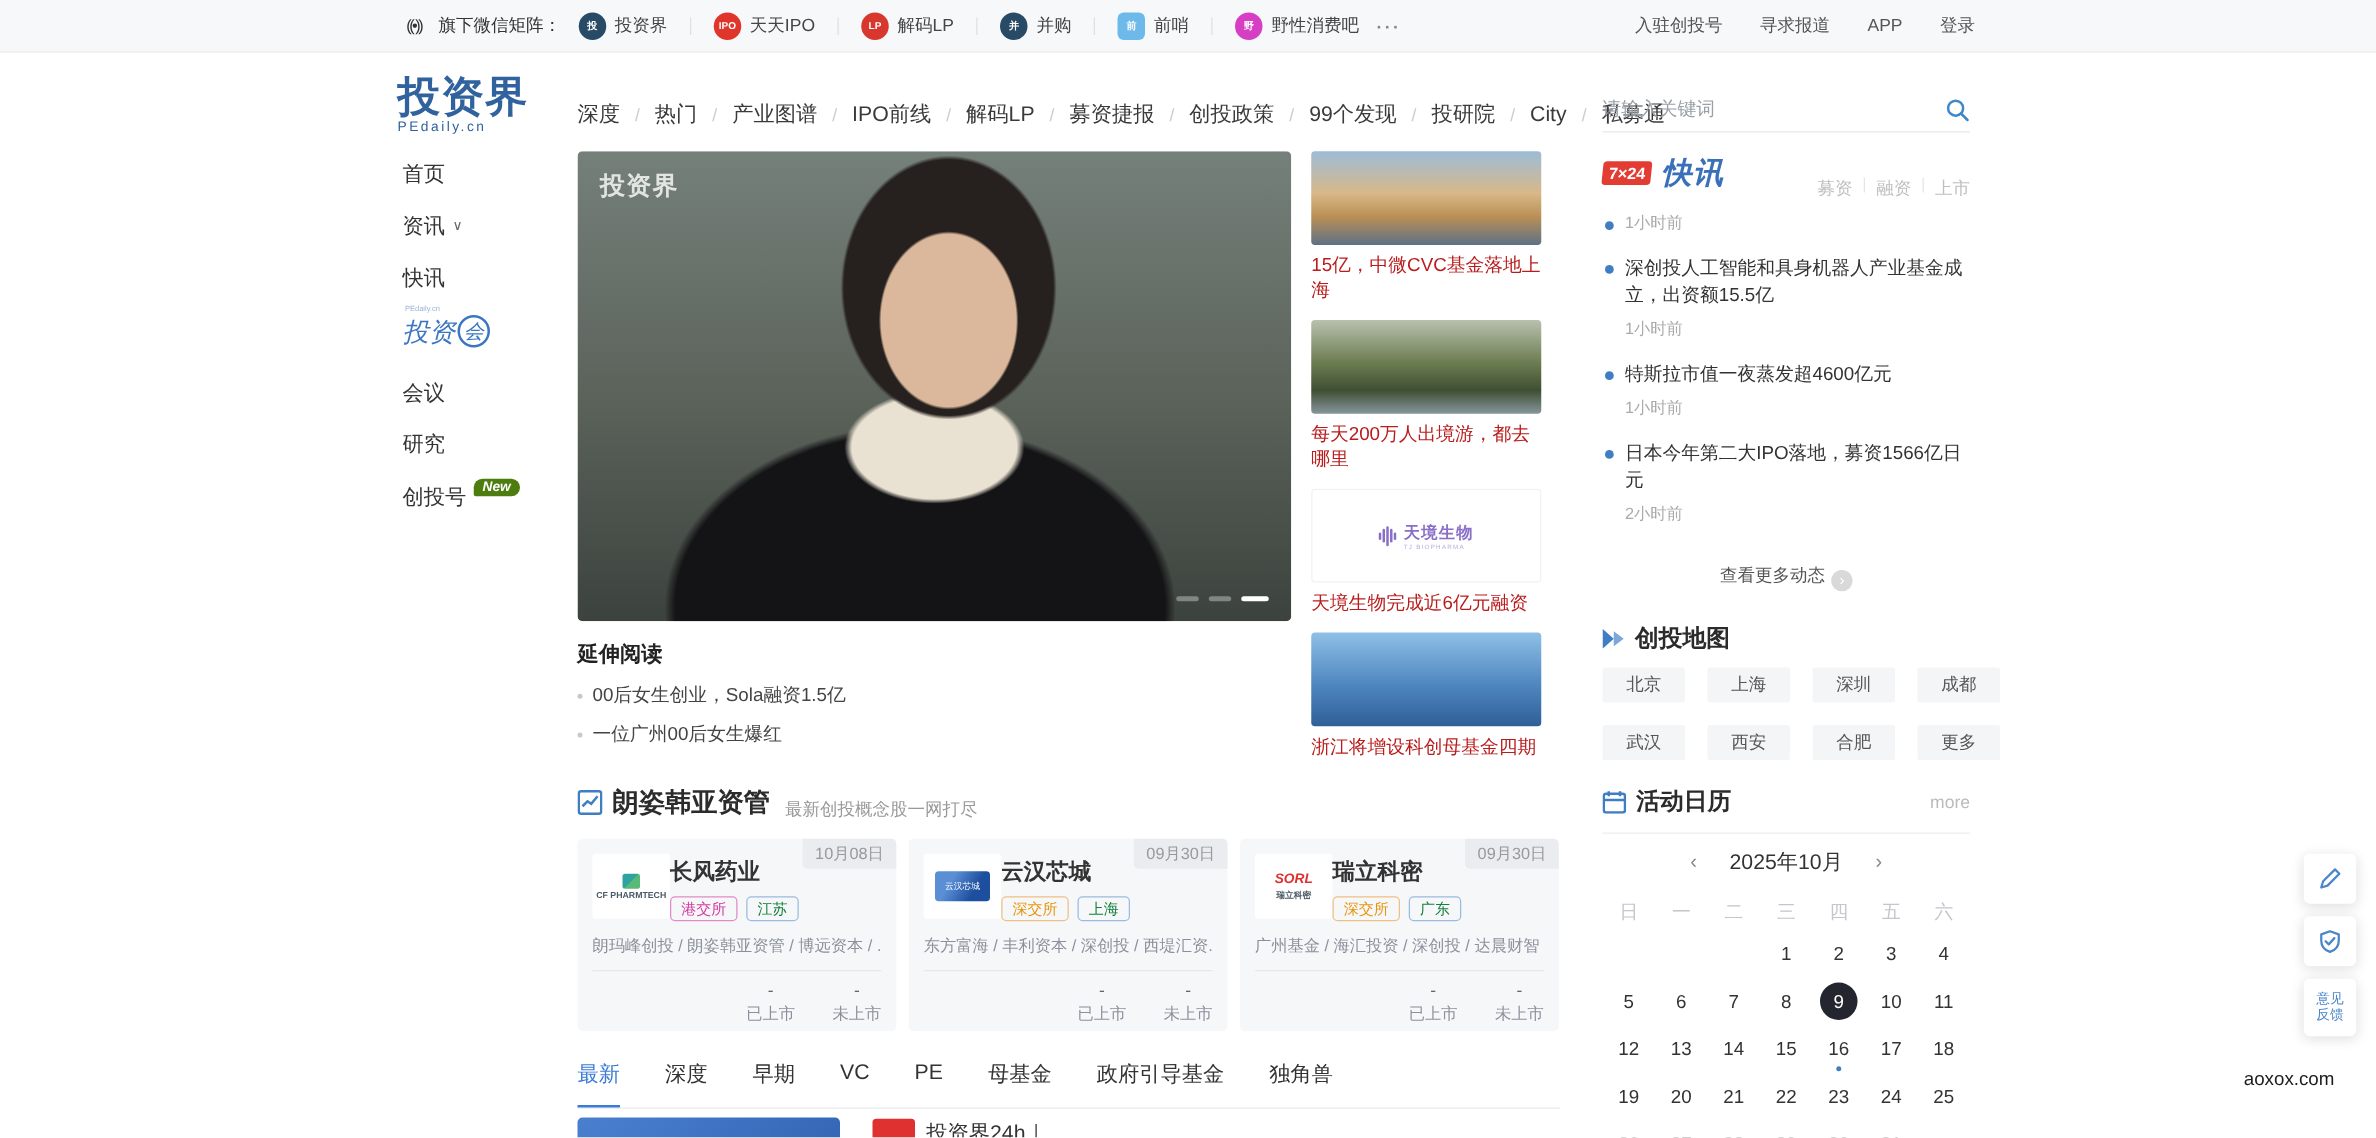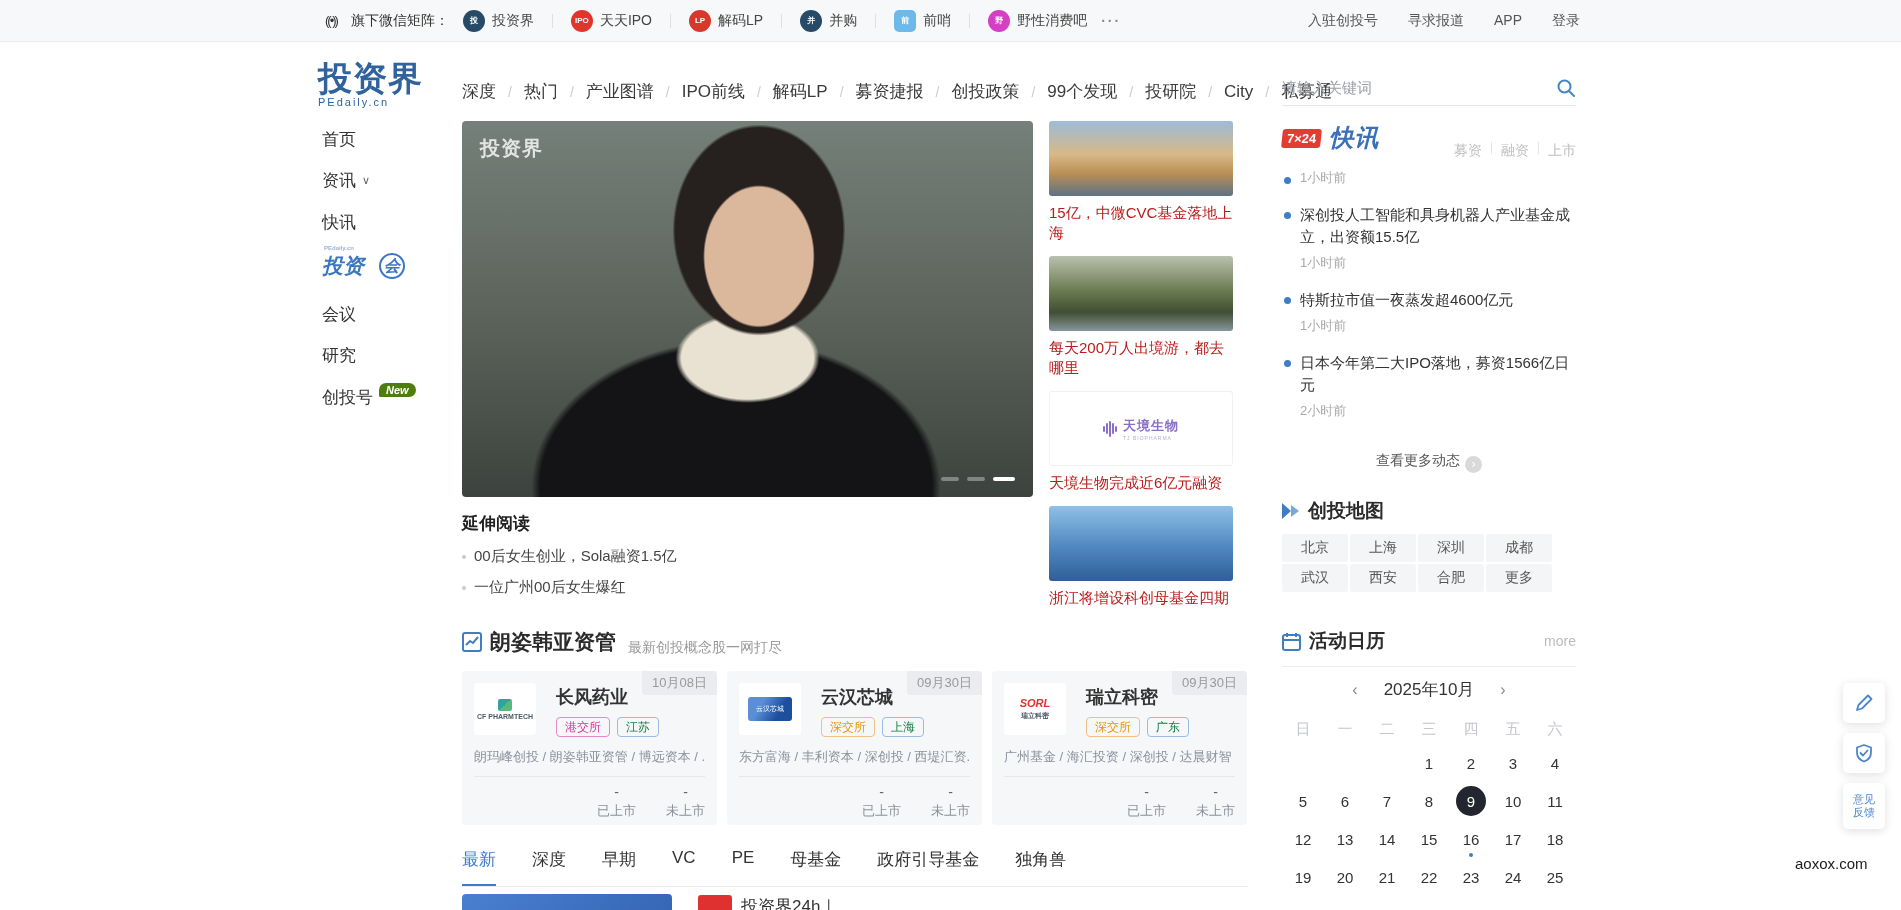--- a/index.html
+++ b/index.html
@@ -24,21 +24,21 @@
   .logo-cn{font-size:34px;font-weight:bold;color:#30639d;letter-spacing:1px;line-height:36px;}
   .logo-en{font-size:11px;color:#30639d;letter-spacing:2px;}
   .mainnav{position:absolute;left:462px;top:80px;display:flex;align-items:center;font-size:17px;color:#3a3a3a;}
   .mainnav .nv{cursor:pointer;white-space:nowrap;}
   .mainnav .nsep{color:#ccc;margin:0 12px;font-size:14px;}
 
   
   .sidebar{position:absolute;left:322px;top:0;width:110px;font-size:17px;color:#333;}
   .sb-item{position:absolute;left:0;cursor:pointer;white-space:nowrap;display:flex;align-items:center;gap:6px;}
   .sb-chev{font-size:11px;color:#666;}
-  .sb-logo{position:absolute;left:0;top:252px;cursor:pointer;color:#3a77c0;font-weight:bold;font-style:italic;font-size:21px;display:flex;align-items:center;gap:13px;}
+  .sb-logo{position:absolute;left:0;top:252px;cursor:pointer;color:#3a77c0;font-weight:normal;font-style:italic;font-size:21px;display:flex;}
   .sb-logo-en{font-size:6px;color:#9ab4d4;position:absolute;top:-7px;left:2px;font-style:normal;letter-spacing:0;}
   .sb-circ{display:inline-flex;width:26px;height:26px;border:2px solid #3a77c0;border-radius:50%;align-items:center;justify-content:center;font-size:16px;margin-left:2px;}
   .newbadge{background:#4d7c0f;color:#fff;font-size:11px;font-weight:bold;border-radius:9px 9px 9px 2px;padding:1px 7px;position:relative;top:-8px;font-style:italic;}
 
   
   .hero{position:absolute;left:462px;top:121px;width:571px;height:376px;border-radius:4px;overflow:hidden;cursor:pointer;
     background:
       radial-gradient(90px 115px at 52% 36%, #dbb89c 60%, rgba(219,184,156,0) 62%),
       radial-gradient(135px 165px at 52% 29%, #26211f 62%, rgba(38,33,31,0) 64%),
       radial-gradient(120px 75px at 50% 63%, #e9e2d2 55%, rgba(236,229,212,0) 60%),
@@ -72,21 +72,21 @@
   .ext-item::before{content:"";width:4px;height:4px;background:#c9c9c9;border-radius:50%;flex:none;}
 
   
   .stocks{position:absolute;left:462px;top:628px;width:786px;}
   .st-head{display:flex;align-items:baseline;gap:12px;}
   .st-title{font-size:21px;font-weight:bold;color:#2b2b2b;display:flex;align-items:center;gap:8px;}
   .st-sub{font-size:14px;color:#999;}
   .st-cards{display:flex;gap:10px;margin-top:14px;}
   .card{position:relative;width:255px;height:154px;background:#f6f7f9;border-radius:4px;padding:12px 12px 10px;cursor:pointer;}
   .card-date{position:absolute;right:0;top:0;background:#eaecef;color:#999;font-size:13px;padding:3px 10px;border-radius:0 4px 0 4px;}
-  .card-top{display:flex;gap:20px;}
+  .card-top{display:flex;gap:0;}
   .card-logo{width:62px;height:52px;background:#fff;border-radius:3px;display:flex;flex-direction:column;align-items:center;justify-content:center;gap:2px;overflow:hidden;}
   .cl-txt{font-size:7px;font-weight:bold;color:#4b5a66;white-space:nowrap;}
   .cl0-mark{width:14px;height:12px;background:linear-gradient(135deg,#2fa3a0 50%,#59b977 50%);border-radius:2px;}
   .cl1-mark{width:44px;height:24px;background:linear-gradient(120deg,#5a8fd6 30%,#1d4f9e 70%);border-radius:3px;color:#fff;font-size:7px;display:flex;align-items:center;justify-content:center;}
   .cl2-mark{color:#e03131;font-size:11px;font-weight:bold;font-style:italic;}
   .card-name{font-size:18px;font-weight:bold;color:#333;margin-top:2px;}
   .card-tags{display:flex;gap:7px;margin-top:8px;}
   .tag{font-size:12px;border:1px solid;border-radius:4px;padding:2px 8px;line-height:14px;}
   .tag-hk{color:#d6369f;border-color:#e18cc8;}
   .tag-sz{color:#e8940a;border-color:#eec084;}
@@ -124,21 +124,21 @@
 
   .flash-list{position:absolute;left:1282px;top:163px;width:294px;}
   .fl-item{position:relative;padding-left:18px;cursor:pointer;}
   .fl-item::before{content:"";position:absolute;left:2px;top:8px;width:7px;height:7px;border-radius:50%;background:#3f7ec2;}
   .fl-text{font-size:15px;color:#333;line-height:22px;}
   .fl-time{font-size:13px;color:#aaa;margin:6px 0 17px;}
   .more-link{position:absolute;left:1282px;top:452px;width:294px;text-align:center;font-size:14px;color:#555;cursor:pointer;}
   .i-circ{display:inline-flex;width:17px;height:17px;border-radius:50%;background:#d9d9d9;color:#fff;font-size:12px;align-items:center;justify-content:center;vertical-align:-3px;margin-left:5px;}
 
   .map-title{position:absolute;left:1282px;top:498px;font-size:19px;font-weight:bold;color:#2b2b2b;display:flex;align-items:center;gap:8px;}
-  .map-grid{position:absolute;left:1282px;top:534px;width:294px;display:grid;grid-template-columns:repeat(4,66px);gap:2px;}
+  .map-grid{position:absolute;left:1282px;top:534px;width:294px;display:grid;grid-template-columns:repeat(4,66px);gap:18px;}
   .city{height:28px;background:#f4f5f7;border-radius:2px;font-size:14px;color:#555;display:flex;align-items:center;justify-content:center;cursor:pointer;}
 
   .cal-head{position:absolute;left:1282px;top:628px;width:294px;display:flex;align-items:center;border-bottom:1px solid #ededed;padding-bottom:12px;}
   .cal-title{font-size:19px;font-weight:bold;color:#2b2b2b;margin-left:8px;}
   .cal-more{margin-left:auto;font-size:14px;color:#bbb;cursor:pointer;}
   .month-nav{position:absolute;left:1282px;top:678px;width:294px;display:flex;align-items:center;justify-content:center;gap:26px;font-size:17px;color:#333;}
   .mn-arrow{color:#888;cursor:pointer;font-size:16px;}
   .cal-grid{position:absolute;left:1282px;top:714px;width:294px;display:grid;grid-template-columns:repeat(7,42px);}
   .cg-cell{height:38px;display:flex;align-items:center;justify-content:center;font-size:15px;color:#333;position:relative;cursor:pointer;}
   .cg-day{color:#c3c6cc;height:30px;cursor:default;}

